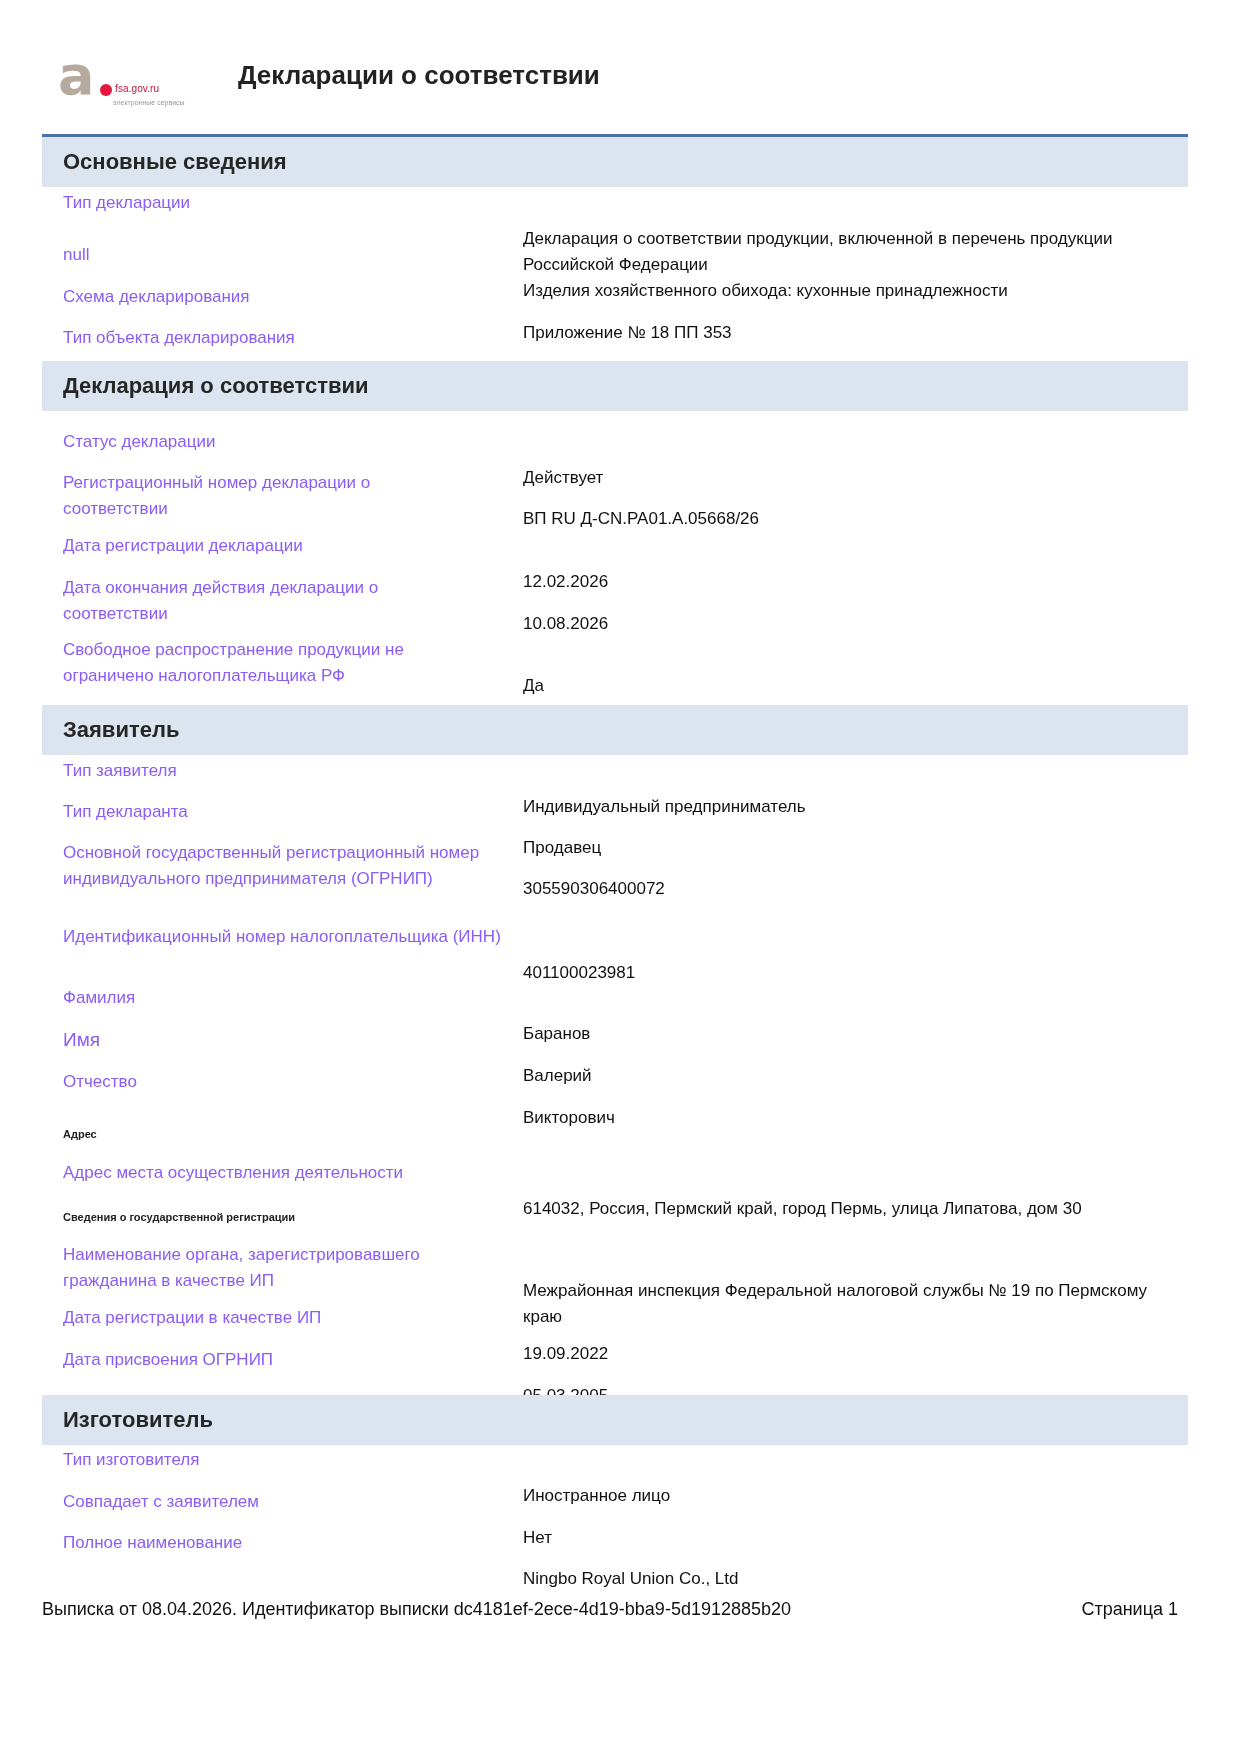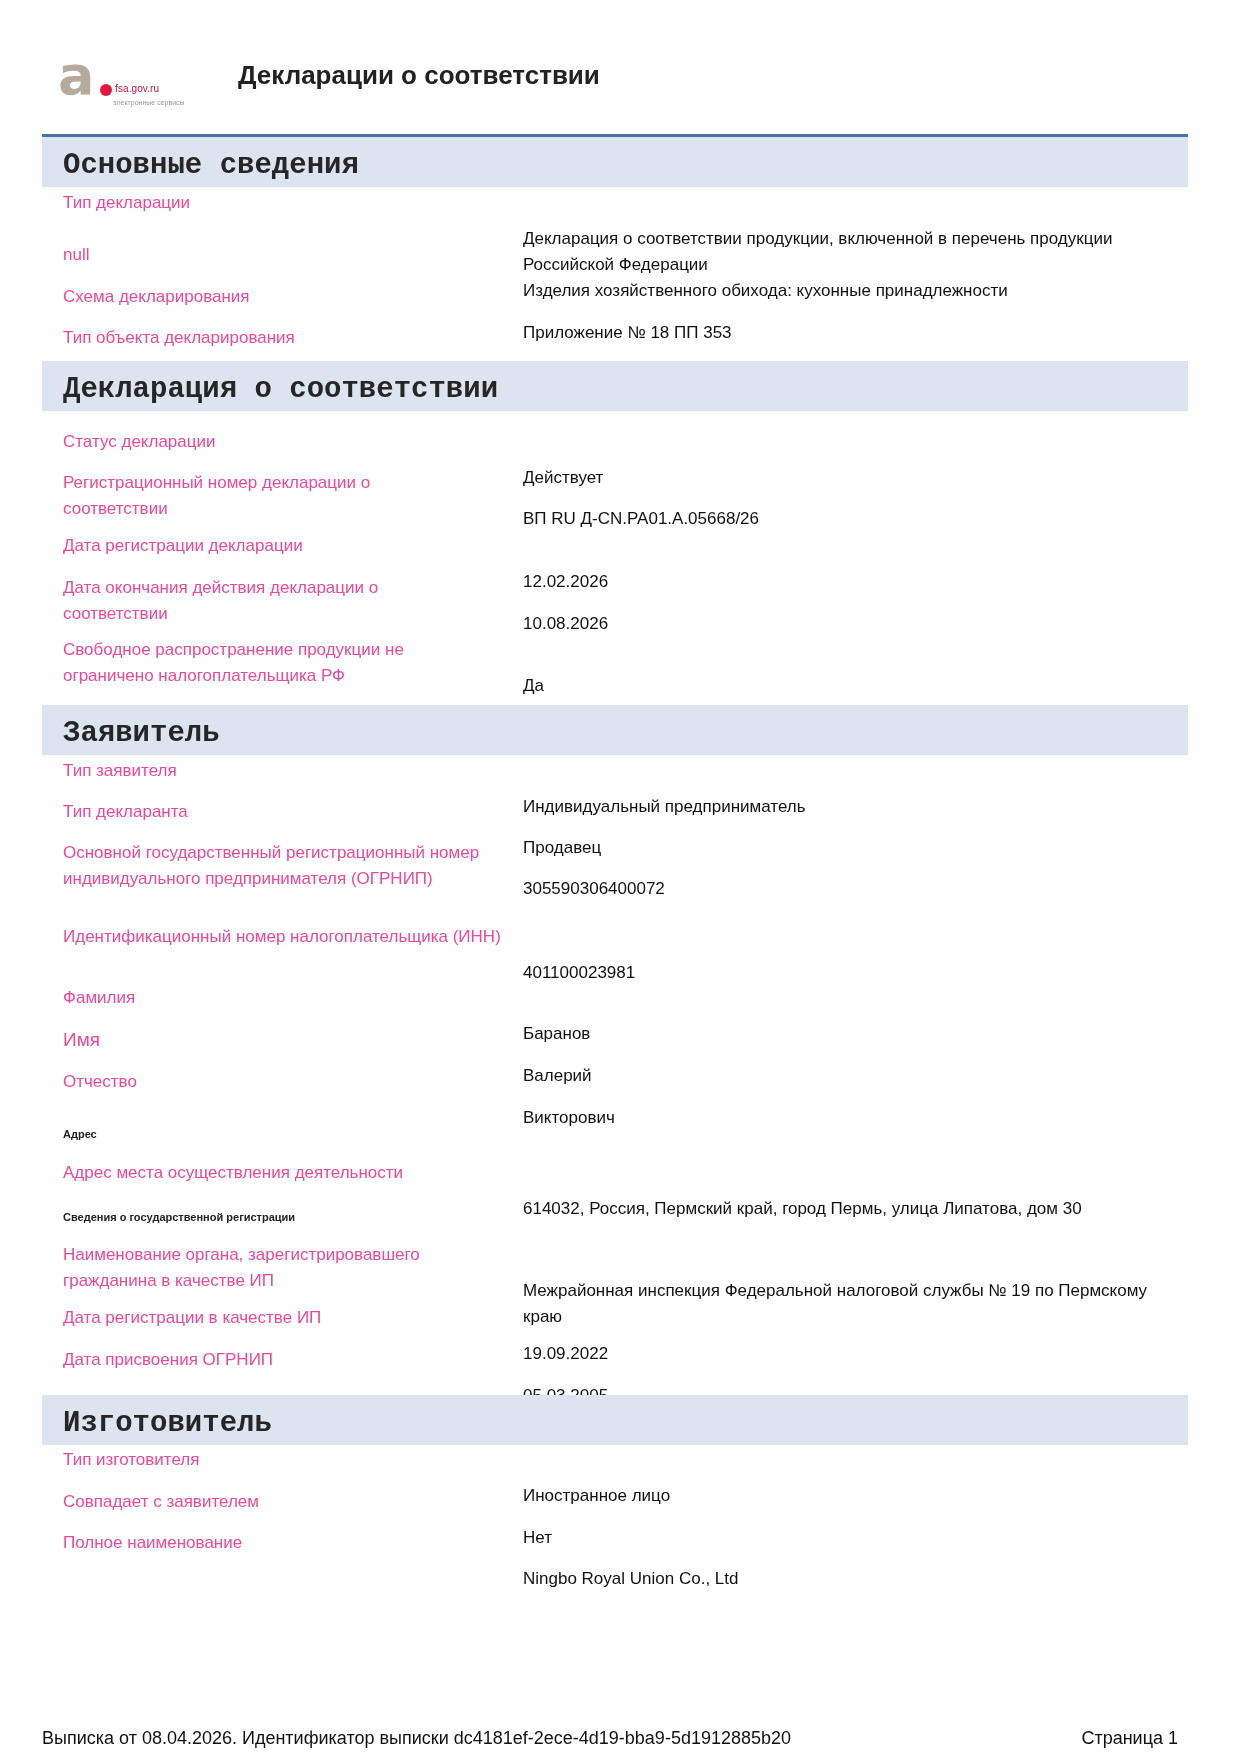--- a/index.html
+++ b/index.html
@@ -32,38 +32,38 @@
   }
   .top-rule {
     position: absolute; left: 42px; top: 134px; width: 1146px; height: 3px;
     background: #4a72a8;
   }
   .section-head {
     position: absolute; left: 42px; width: 1146px; height: 50px;
     background: #dce4ef;
   }
   .section-head span {
-    position: absolute; left: 21px; top: 12px; font-size: 29px;
-    font-weight: bold; color: #262626; font-family: Liberation Mono, monospace;
+    position: absolute; left: 21px; top: 12px; font-size: 22px;
+    font-weight: bold; color: #262626;
   }
   .row { position: absolute; left: 63px; width: 1120px; }
   .lbl {
     position: absolute; left: 0; top: 0; width: 440px; font-size: 17px;
-    line-height: 26px; color: #ec4899;
+    line-height: 26px; color: #8b5cf6;
   }
   .lbl.big { font-size: 19px; }
   .val {
     position: absolute; left: 460px; top: 0; width: 650px; font-size: 17px;
     line-height: 26px; color: #111; margin-top: 36px;
   }
   .subhead {
     position: absolute; left: 63px; font-size: 11px; font-weight: bold; color: #222;
   }
   .footer {
-    position: absolute; left: 42px; top: 1728px; width: 1136px; font-size: 18px; color: #111;
+    position: absolute; left: 42px; top: 1599px; width: 1136px; font-size: 18px; color: #111;
   }
   .footer .page { position: absolute; right: 0; top: 0; }
 </style>
 </head>
 <body>
 
 <div class="header">
   <div class="logo">
     <div class="logo-a">a</div>
     <div class="logo-dot"></div>

